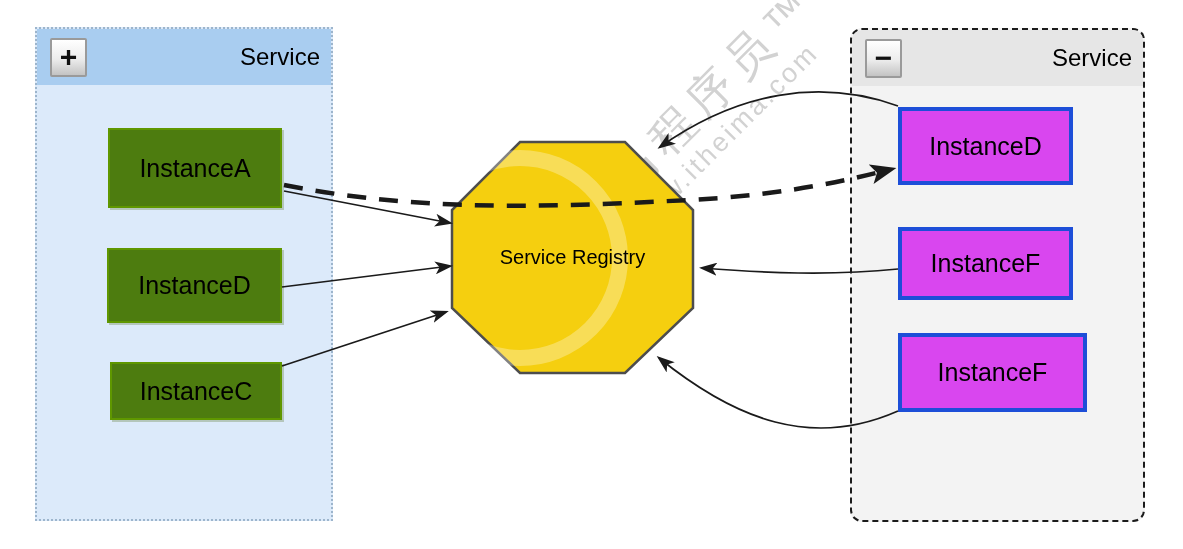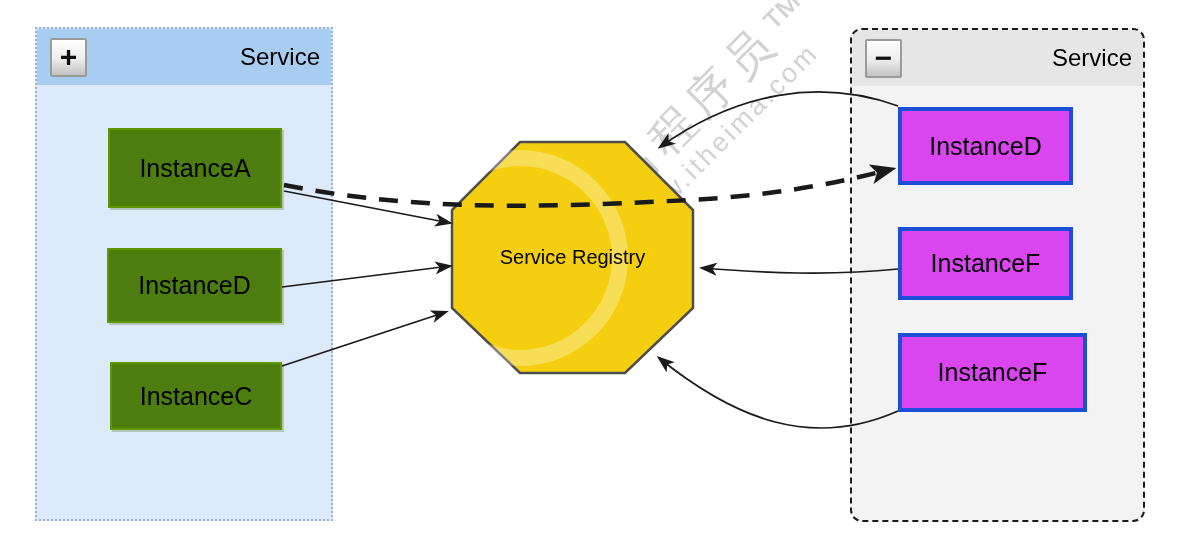--- a/index.html
+++ b/index.html
@@ -53,21 +53,21 @@
   }
   .instance.green {
     background:#4d7c0f; border:2px solid #5f9700;
     box-shadow:2px 2px 0 rgba(60,90,0,0.25);
   }
   .instance.cyan {
     background:#d946ef; border:4px solid #1d4ed8;
   }
   .inst-a { left:108px; top:128px; width:174px; height:80px; }
   .inst-b { left:107px; top:248px; width:175px; height:75px; }
-  .inst-c { left:110px; top:362px; width:172px; height:68px; }
+  .inst-c { left:110px; top:362px; width:172px; height:58px; }
   .inst-d { left:898px; top:107px; width:175px; height:78px; }
   .inst-e { left:898px; top:227px; width:175px; height:73px; }
   .inst-f { left:898px; top:333px; width:189px; height:79px; }
 
   
   .edges-svg { position:absolute; left:0; top:0; z-index:4; pointer-events:none; }
 
   
   .registry-label {
     position:absolute; left:452px; top:142px; width:241px; height:231px;

